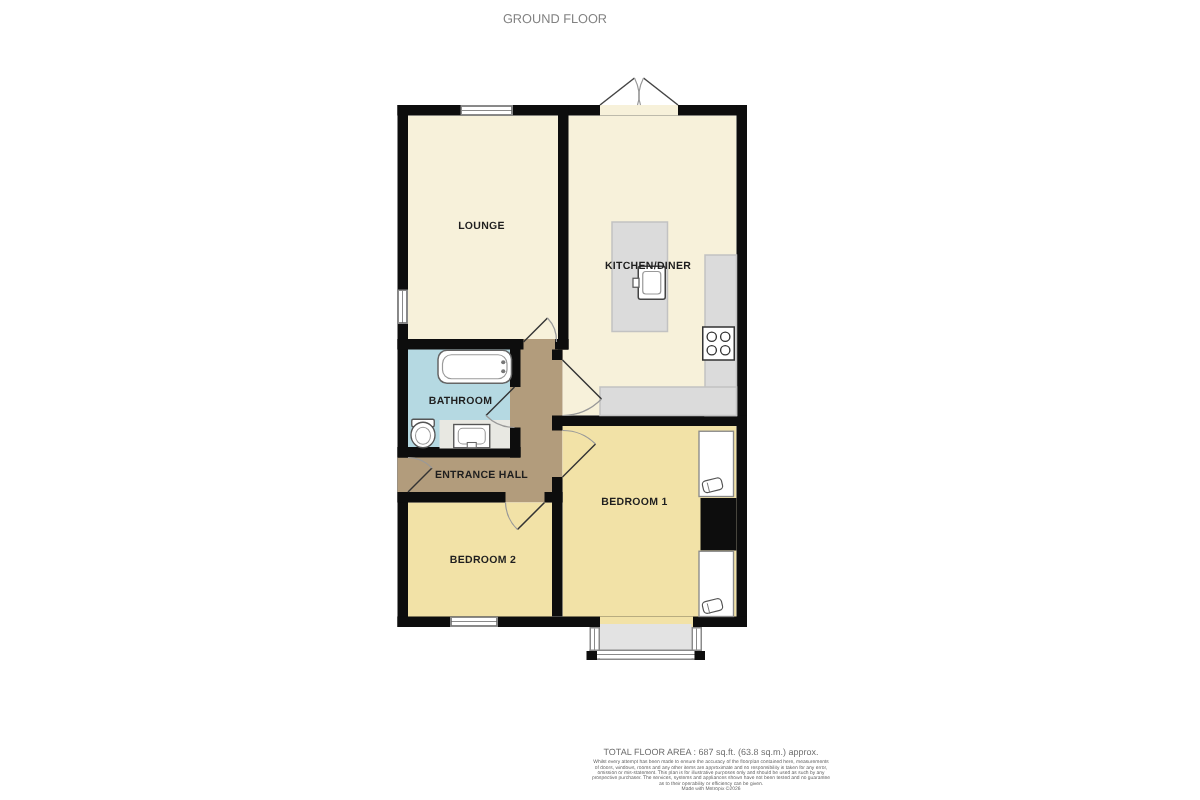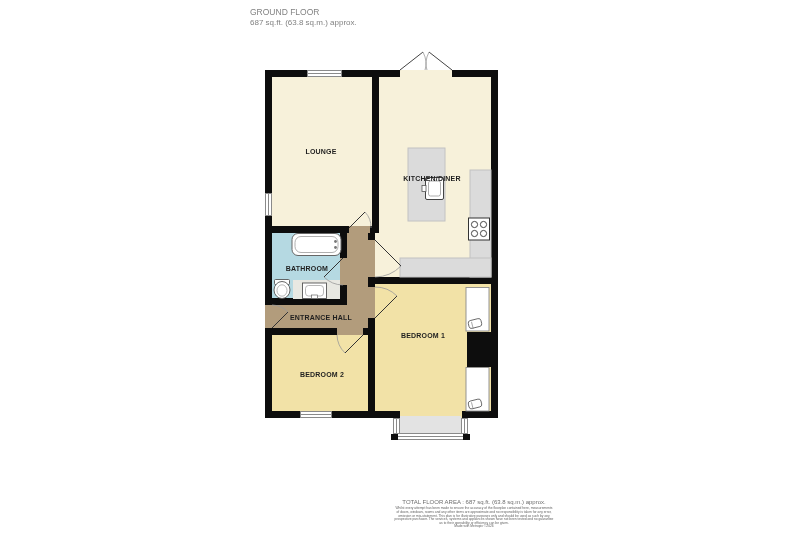--- a/index.html
+++ b/index.html
@@ -1,19 +1,19 @@
 <!DOCTYPE html>
 <html style="--wall: #0d0d0d; --room-cream: #F7F1DA; --room-yellow: #F2E2A7; --room-blue: #B5D9E2; --room-tan: #B29C7C; --counter-gray: #DBDBDB; --bay-gray: #E3E3E3; --label-text: #1f1f1f; --header-text: #828282; --footer-text: #6e6e6e;"><head>
 <meta charset="utf-8">
 <style>
   html,body{margin:0;padding:0;background:#fff;}
   #canvas{position:relative;width:800px;height:533px;background:#fff;overflow:hidden;
           font-family:"Liberation Sans", sans-serif;}
   
-  .hdr{position:absolute;left:250px;top:8px;width:240px;
+  .hdr{position:absolute;left:250px;top:8px;width:240px;text-align:center;
        color:var(--header-text);line-height:9.5px;}
   .hdr .t1{font-size:8.5px;}
   .hdr .t2{font-size:8px;}
   .ftr-total{position:absolute;left:344px;top:499px;width:260px;text-align:center;
              font-size:6px;color:var(--footer-text);}
   .ftr-disc-wrap{position:absolute;left:354px;top:507px;width:240px;height:24px;}
   .ftr-disc{width:400px;transform:scale(0.6);transform-origin:0 0;text-align:center;
             font-size:5.5px;line-height:5.9px;color:#5f5f5f;}
   
   #plan{position:absolute;left:265px;top:50px;width:235px;height:395px;}
@@ -32,21 +32,20 @@
          font-size:7px;font-weight:bold;color:var(--label-text);letter-spacing:.2px;}
   #fixtures{position:absolute;left:0;top:0;pointer-events:none;}
 </style>
 </head>
 <body>
 
 <div id="canvas">
 
   <div class="hdr">
     <div class="t1">GROUND FLOOR</div>
-    <div class="t2">687 sq.ft. (63.8 sq.m.) approx.</div>
   </div>
 
   <div id="plan">
 
     <div class="floor f-cream" style="left:7px;top:27px;width:100px;height:156px;"></div>
     <div class="floor f-cream" style="left:110px;top:27px;width:116px;height:200px;"></div>
     <div class="floor f-blue" style="left:7px;top:176px;width:68px;height:79px;"></div>
     <div class="floor f-tan" style="left:75px;top:176px;width:35px;height:102px;"></div>
     <div class="floor f-tan" style="left:7px;top:248px;width:96px;height:37px;"></div>
     <div class="floor f-yellow" style="left:7px;top:285px;width:96px;height:83px;"></div>

